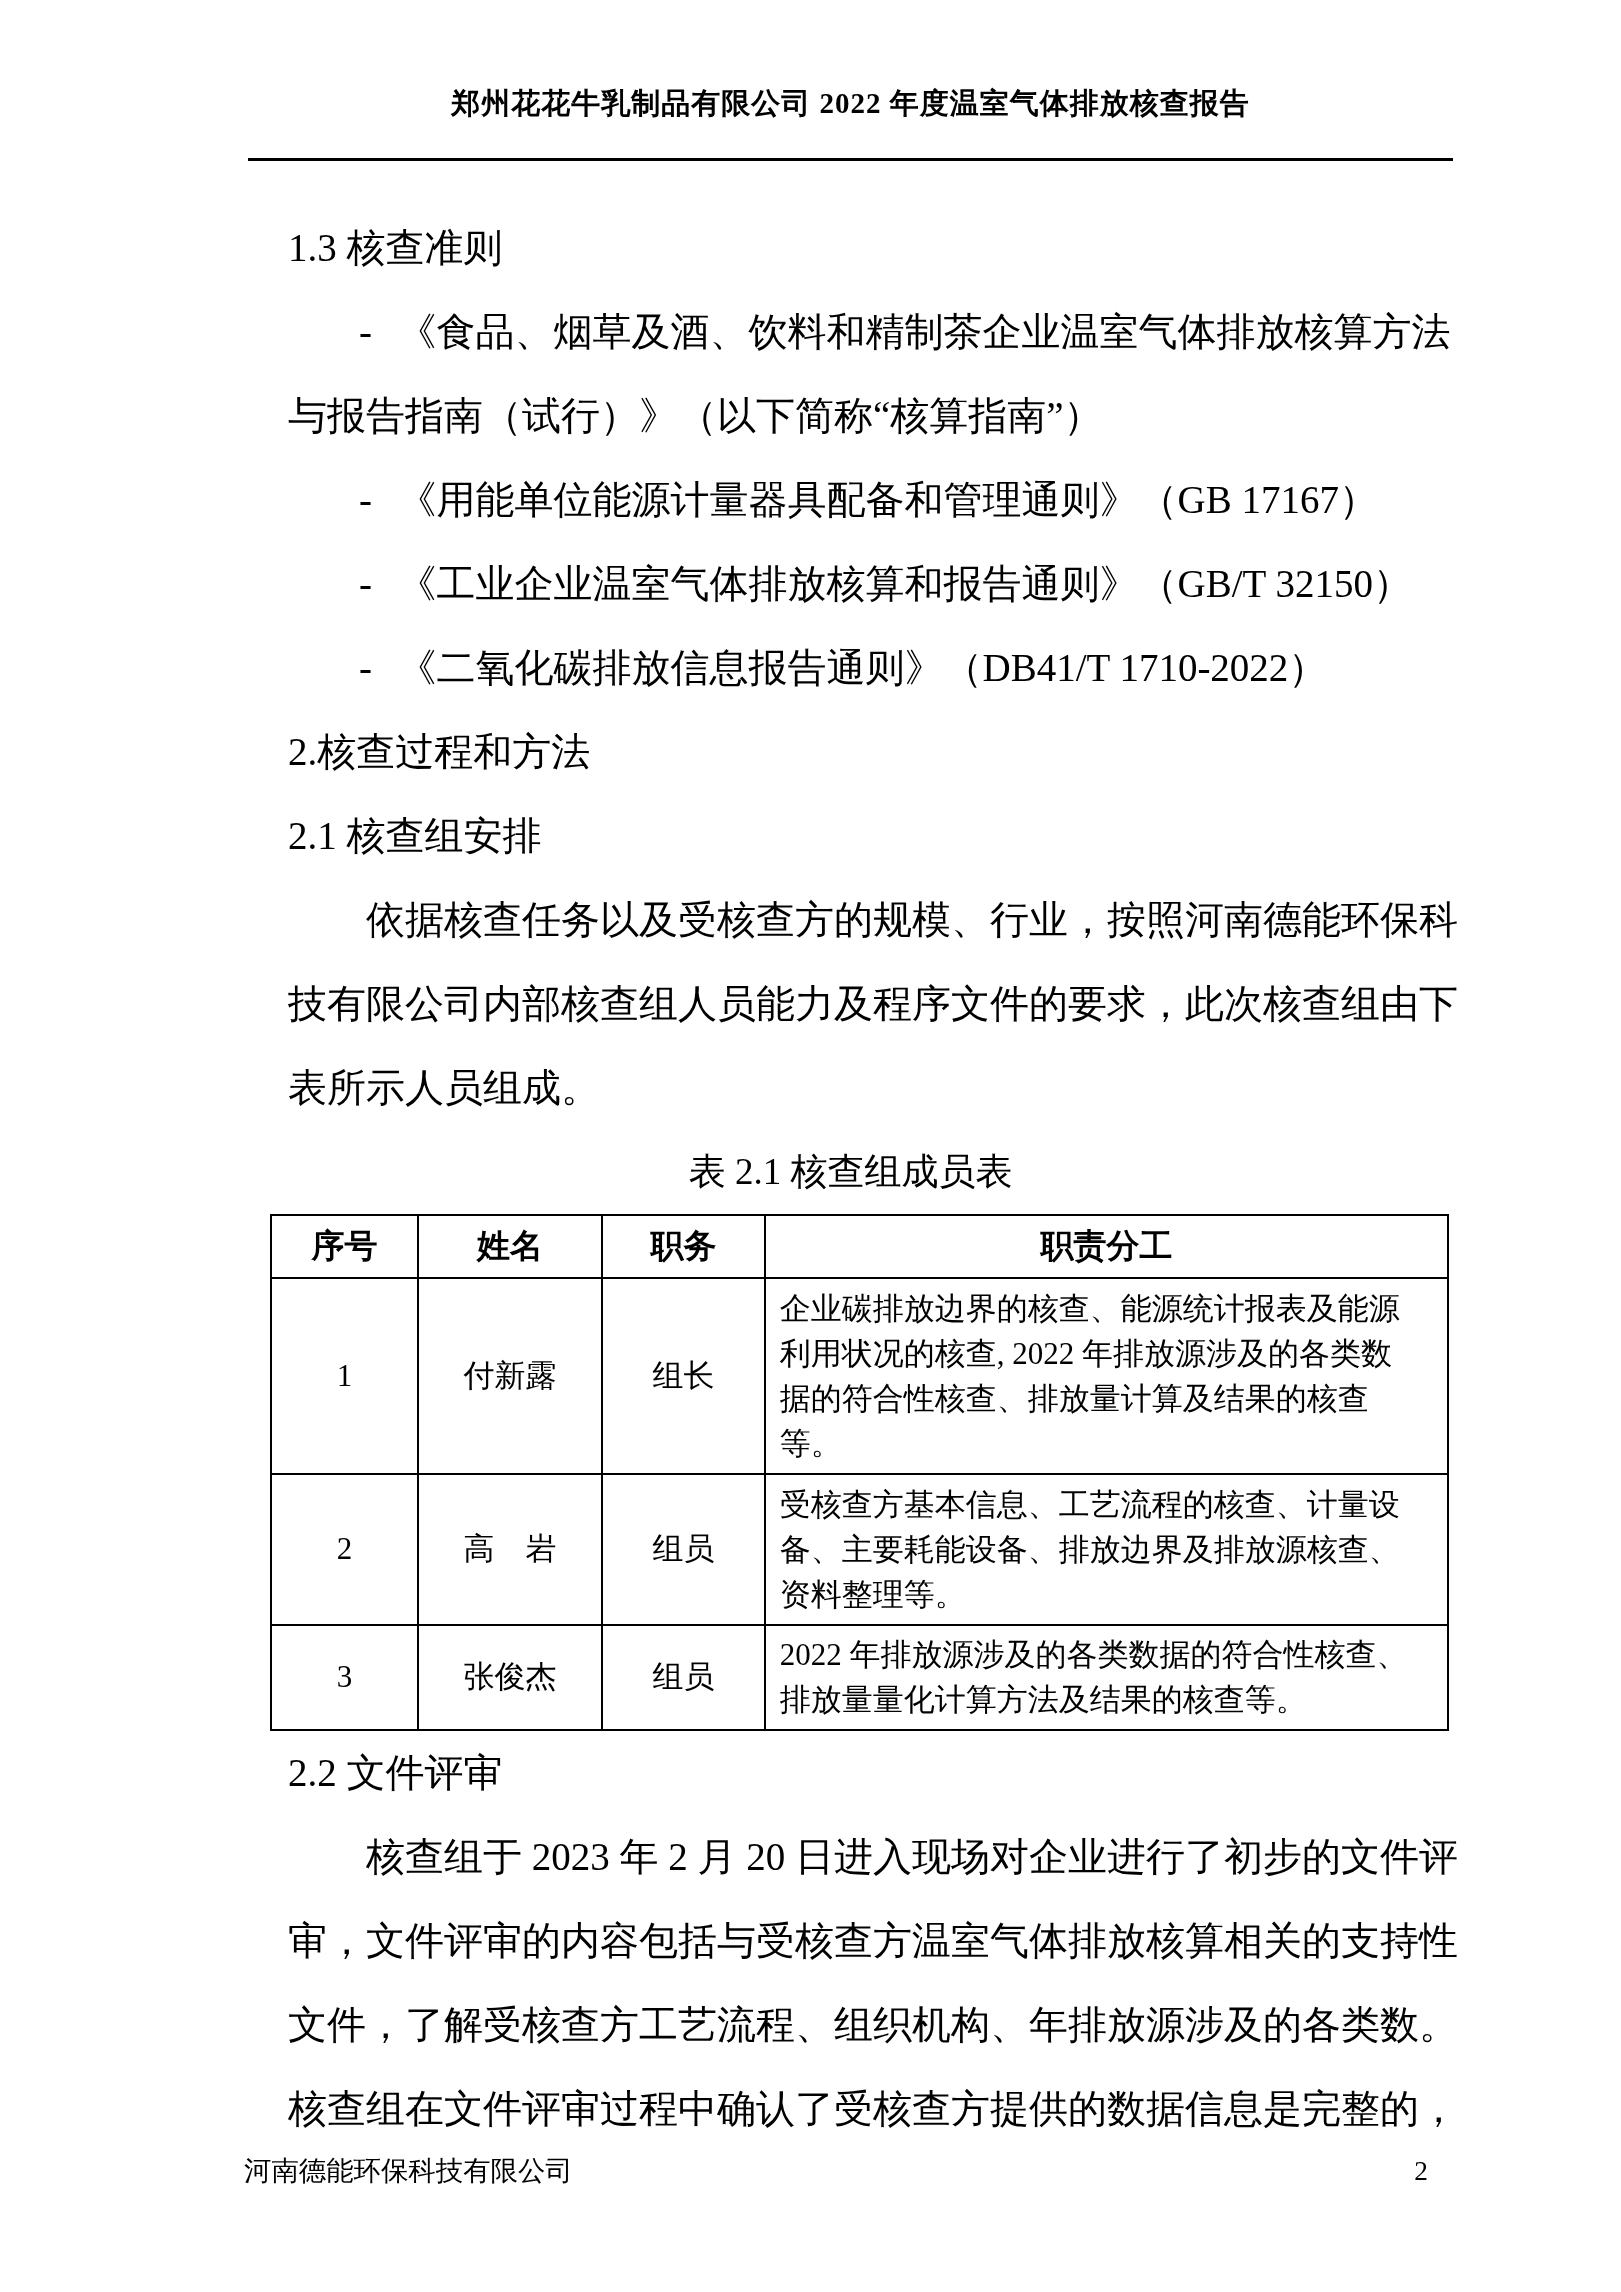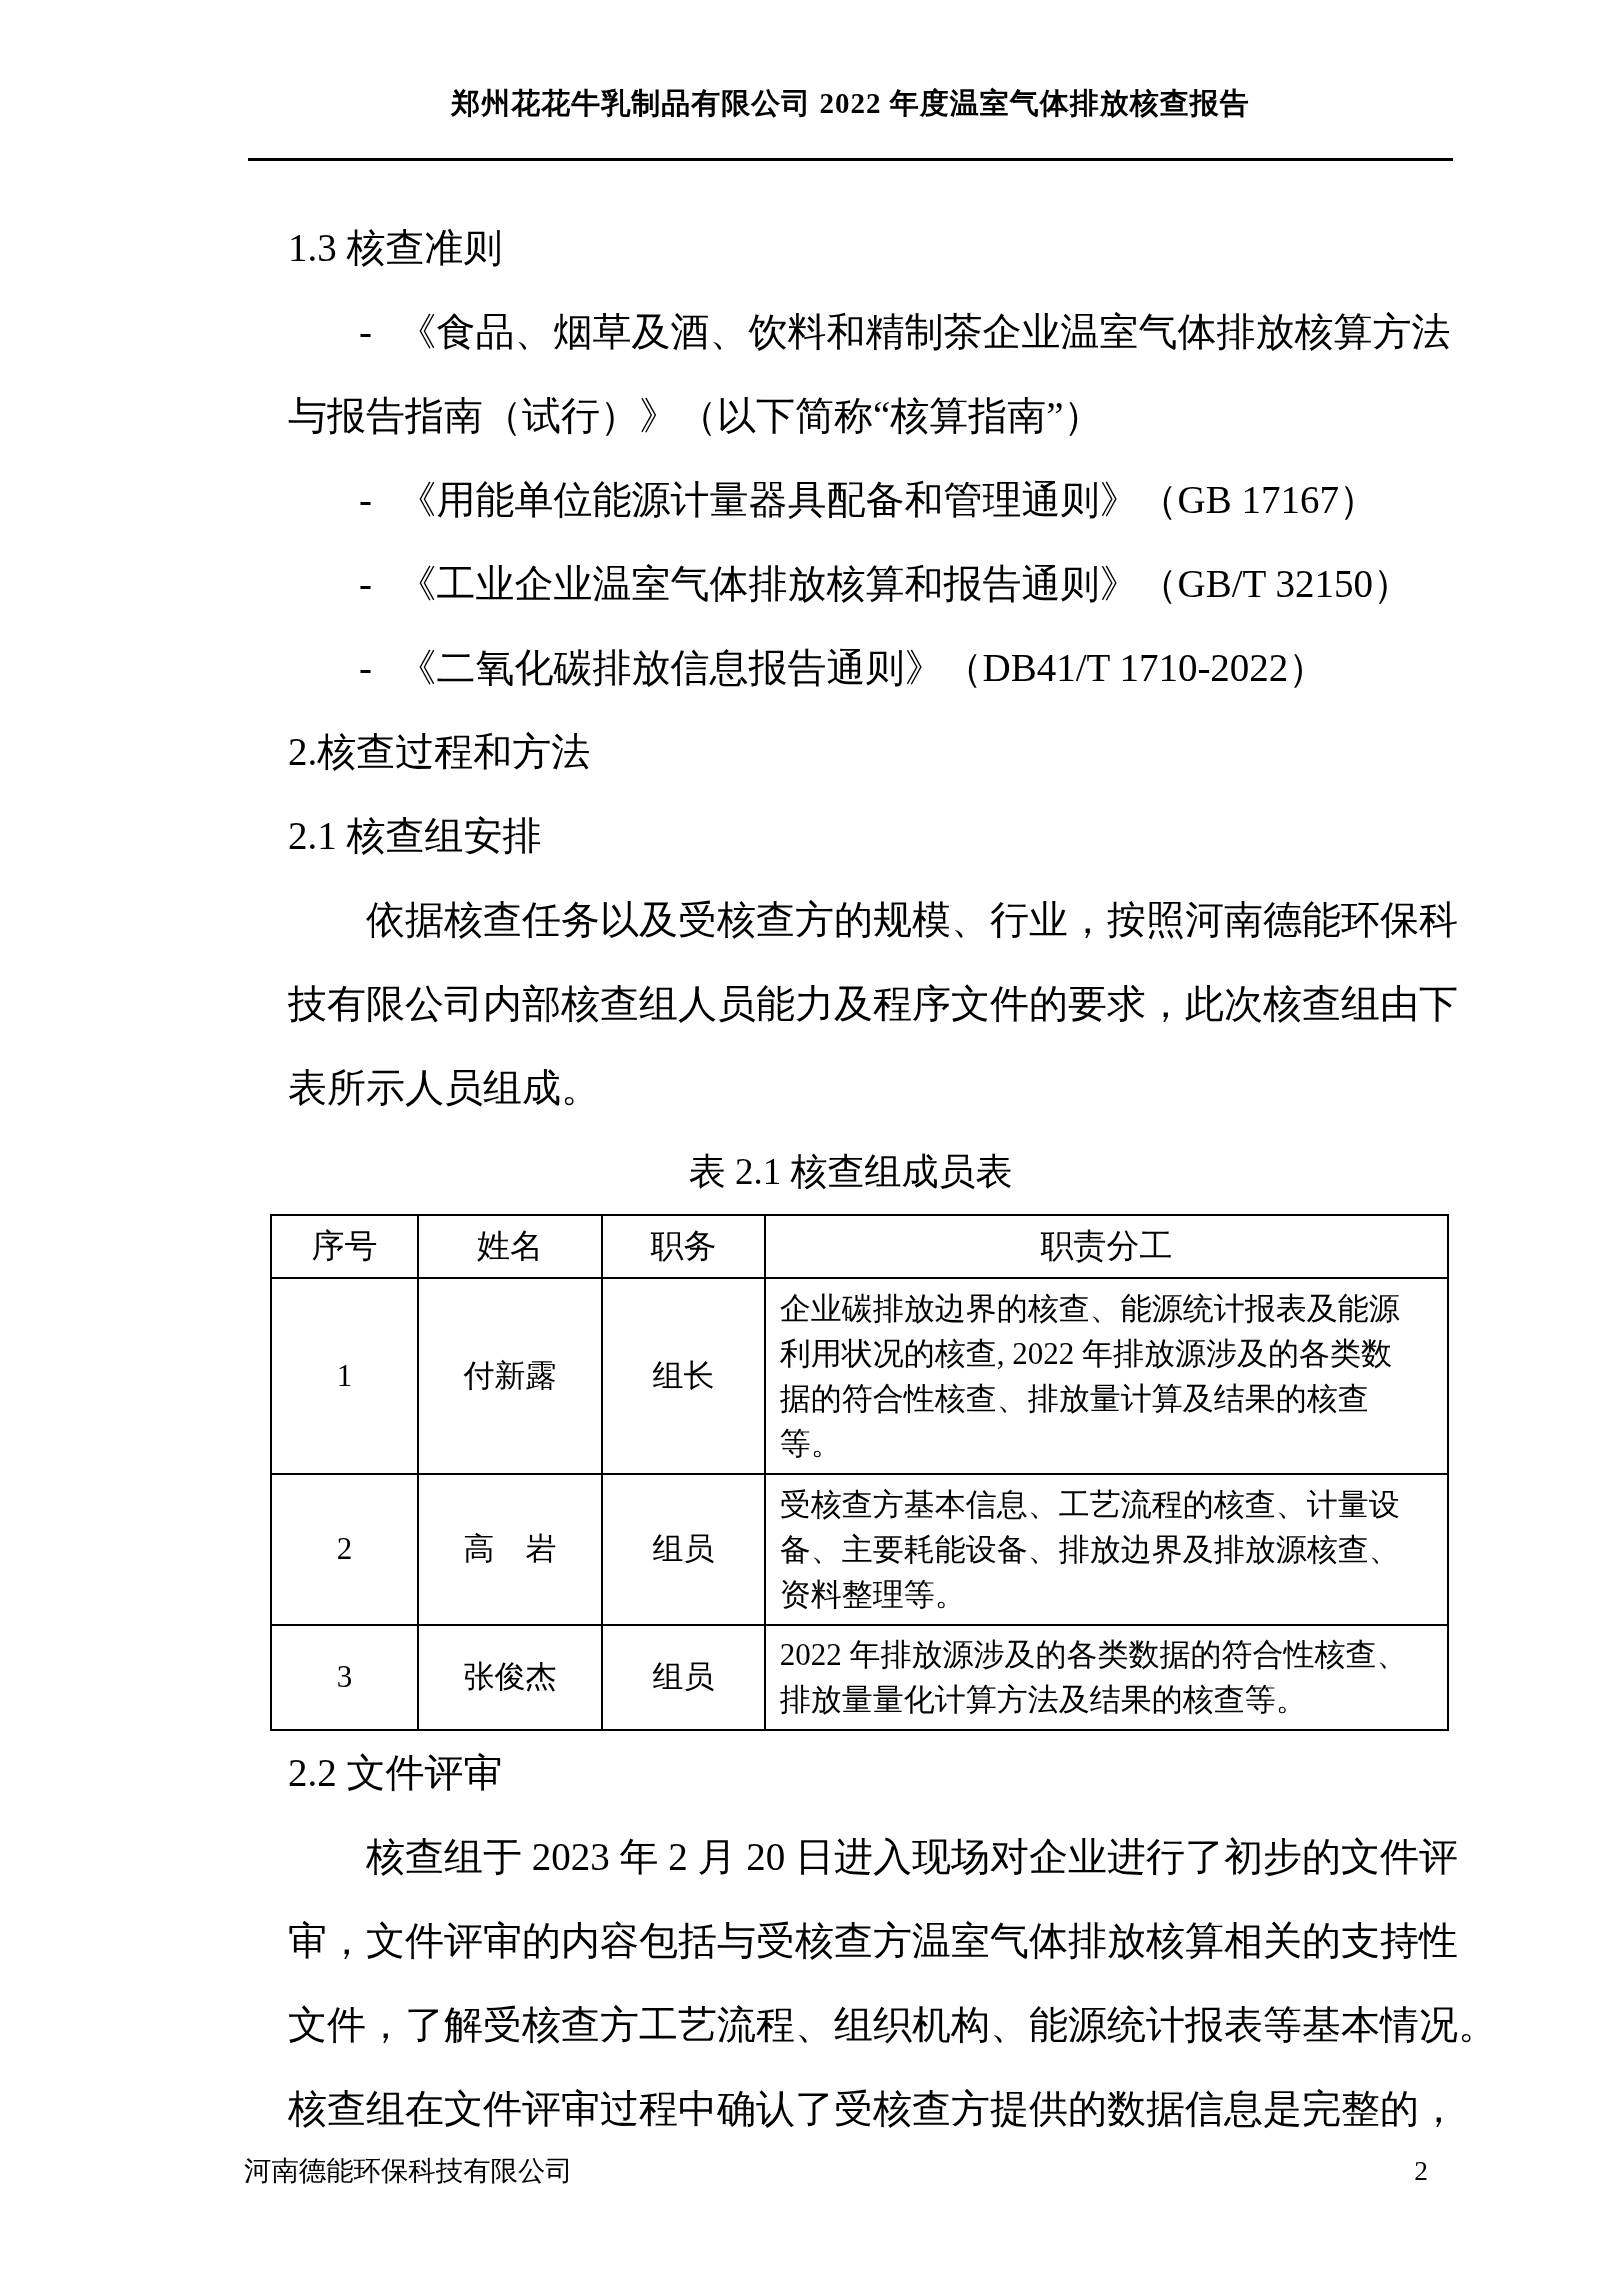--- a/index.html
+++ b/index.html
@@ -49,21 +49,21 @@
   
   table.team {
     border-collapse: collapse;
     margin-left: 230px;
     width: 1169px;
     table-layout: fixed;
   }
   table.team, table.team th, table.team td { border: 2px solid #000; }
   table.team { border-width: 2.9px; }
   table.team th {
-    font-size: 33px; font-weight: normal;
+    font-size: 33px; font-weight: bold;
     height: 61px; text-align: center;
     padding: 0;
   }
   table.team td {
     font-size: 31px;
     padding: 4.9px 0;
     vertical-align: middle;
   }
   td.c-center { text-align: center; }
   .col-no   { width: 145px; }
@@ -161,21 +161,21 @@
         </div>
       </td>
     </tr>
   </tbody>
     </table>
 
   <div class="content" style="margin-top:0">
     <div class="line">2.2 文件评审</div>
     <div class="line indent-first">核查组于 2023 年 2 月 20 日进入现场对企业进行了初步的文件评</div>
     <div class="line">审，文件评审的内容包括与受核查方温室气体排放核算相关的支持性</div>
-    <div class="line">文件，了解受核查方工艺流程、组织机构、能源统计报表等基本情况。</div>
+    <div class="line">文件，了解受核查方工艺流程、组织机构、年排放源涉及的各类数。</div>
     <div class="line">核查组在文件评审过程中确认了受核查方提供的数据信息是完整的，</div>
   </div>
 
   <div class="footer">
     <span class="footer-company">河南德能环保科技有限公司</span>
     <span class="footer-page">2</span>
   </div>
 
 </div>
 

